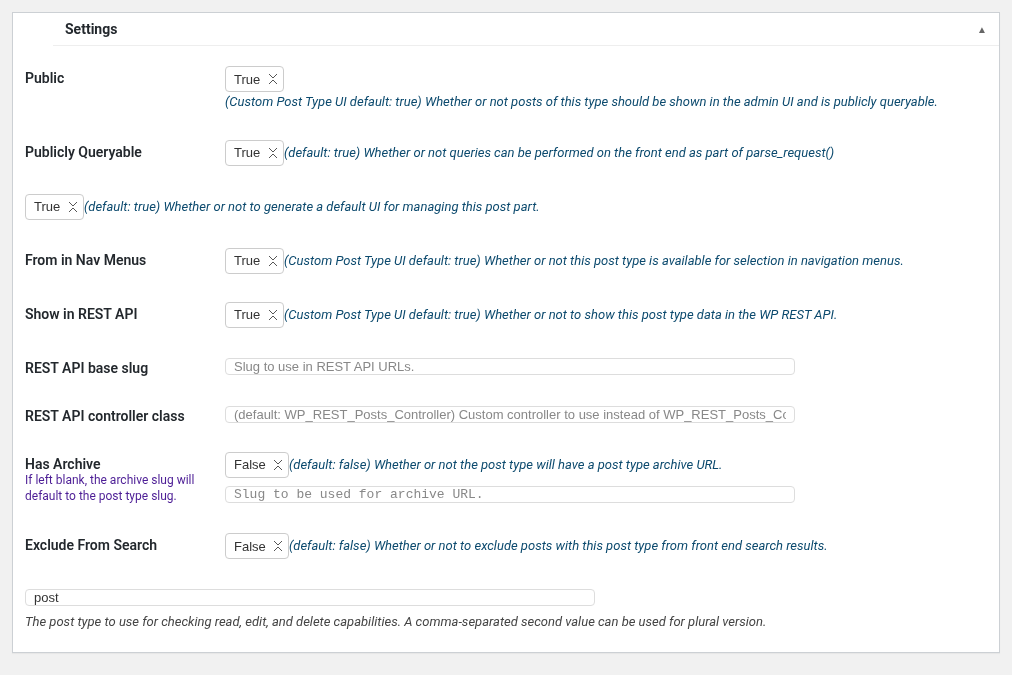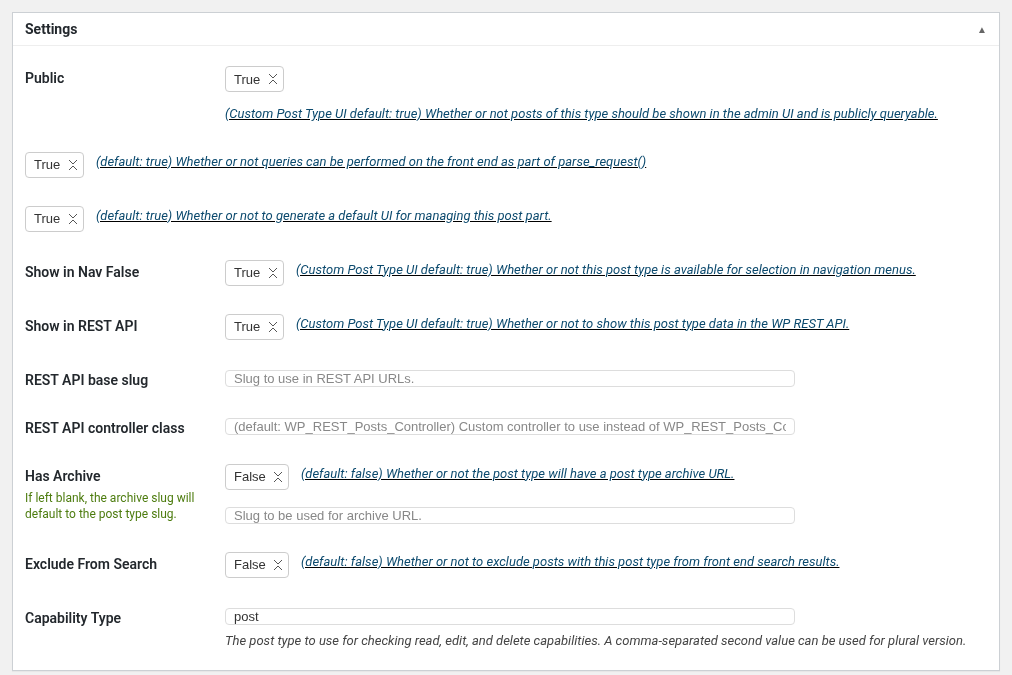--- a/index.html
+++ b/index.html
@@ -16,20 +16,21 @@
       background: #fff;
       border: 1px solid #ccd0d4;
       box-shadow: 0 1px 1px rgba(0,0,0,0.04);
     }
     .panel-header {
       display: flex;
       justify-content: space-between;
       align-items: center;
       padding: 8px 12px;
       border-bottom: 1px solid #eee;
+      margin-left: 40px;
     }
     .panel-header h2 {
       font-size: 14px;
       font-weight: 700;
       color: #23282d;
     }
     .toggle-arrow {
       color: #666;
       font-size: 10px;
       cursor: pointer;
@@ -47,34 +48,31 @@
       width: 200px;
       flex-shrink: 0;
       font-size: 14px;
       font-weight: 600;
       color: #23282d;
       padding-top: 4px;
     }
     .row-sublabel {
       font-size: 12px;
       font-weight: 400;
-      color: #4d7c0f;
+      color: #4c1d95;
       line-height: 1.4;
-      margin-top: 6px;
       max-width: 180px;
     }
     .row-control {
       flex: 1;
     }
     .control-line {
       display: flex;
-      align-items: flex-start;
-      gap: 12px;
+      align-items: center;
       flex-wrap: wrap;
-      text-decoration: underline;
     }
     .select-wrap {
       position: relative;
       display: inline-block;
     }
     .select-wrap select {
       appearance: none;
       -webkit-appearance: none;
       background: #fff;
       border: 1px solid #ccc;
@@ -123,21 +121,22 @@
       padding: 4px 8px;
       font-size: 13px;
       color: #333;
       height: 17px;
       border-radius: 4px;
     }
     input[type="text"]::placeholder {
       color: #888;
     }
     .control-line + input[type="text"] {
-      margin-top: 17px;
+      margin-top: 8px;
+      font-family: Liberation Mono, monospace;
     }
   </style>
 </head>
 <body>
 
 <div class="panel">
   <div class="panel-header">
     <h2>Settings</h2>
     <span class="toggle-arrow">▲</span>
   </div>
@@ -151,20 +150,21 @@
             <select>
               <option>True</option>
             </select>
           </span>
           <span class="desc">(Custom Post Type UI default: true) Whether or not posts of this type should be shown in the admin UI and is publicly queryable.</span>
         </div>
       </div>
     </div>
 
     <div class="row">
+      <div class="row-label">Publicly Queryable</div>
       <div class="row-control">
         <div class="control-line">
           <span class="select-wrap">
             <select>
               <option>True</option>
             </select>
           </span>
           <span class="desc">(default: true) Whether or not queries can be performed on the front end as part of parse_request()</span>
         </div>
       </div>
@@ -177,21 +177,21 @@
             <select>
               <option>True</option>
             </select>
           </span>
           <span class="desc">(default: true) Whether or not to generate a default UI for managing this post part.</span>
         </div>
       </div>
     </div>
 
     <div class="row">
-      <div class="row-label">Show in Nav False</div>
+      <div class="row-label">From in Nav Menus</div>
       <div class="row-control">
         <div class="control-line">
           <span class="select-wrap">
             <select>
               <option>True</option>
             </select>
           </span>
           <span class="desc">(Custom Post Type UI default: true) Whether or not this post type is available for selection in navigation menus.</span>
         </div>
       </div>
@@ -251,21 +251,20 @@
             <select>
               <option>False</option>
             </select>
           </span>
           <span class="desc">(default: false) Whether or not to exclude posts with this post type from front end search results.</span>
         </div>
       </div>
     </div>
 
     <div class="row">
-      <div class="row-label">Capability Type</div>
       <div class="row-control">
         <input type="text" value="post" style="">
         <span class="desc-noitalic">The post type to use for checking read, edit, and delete capabilities. A comma-separated second value can be used for plural version.</span>
       </div>
     </div>
 
   </div>
 </div>
 
 </body></html>

